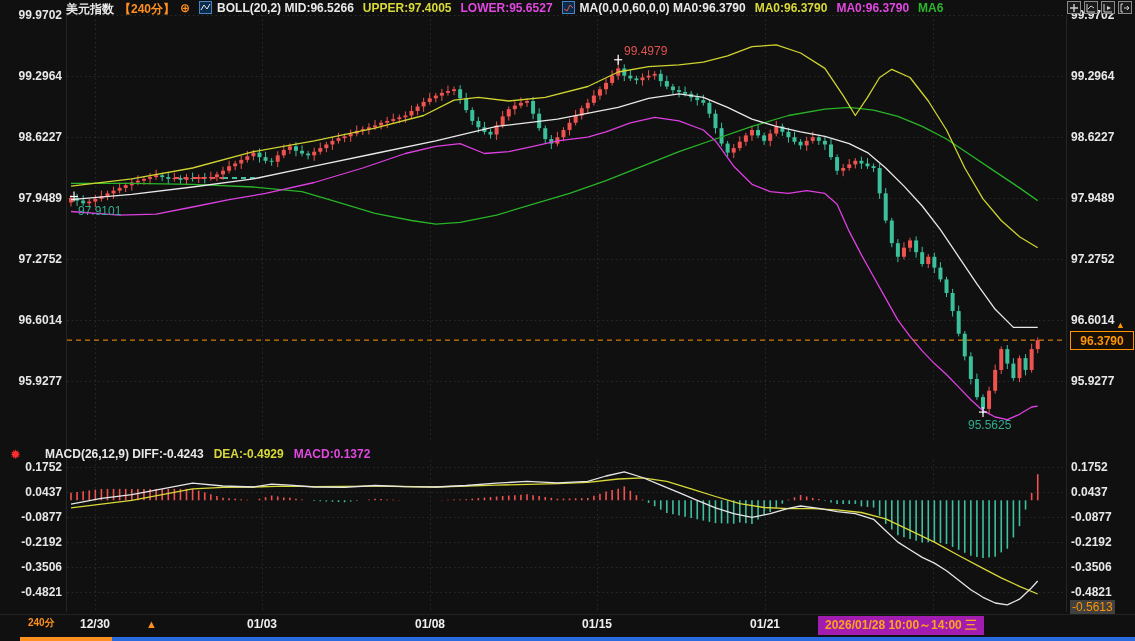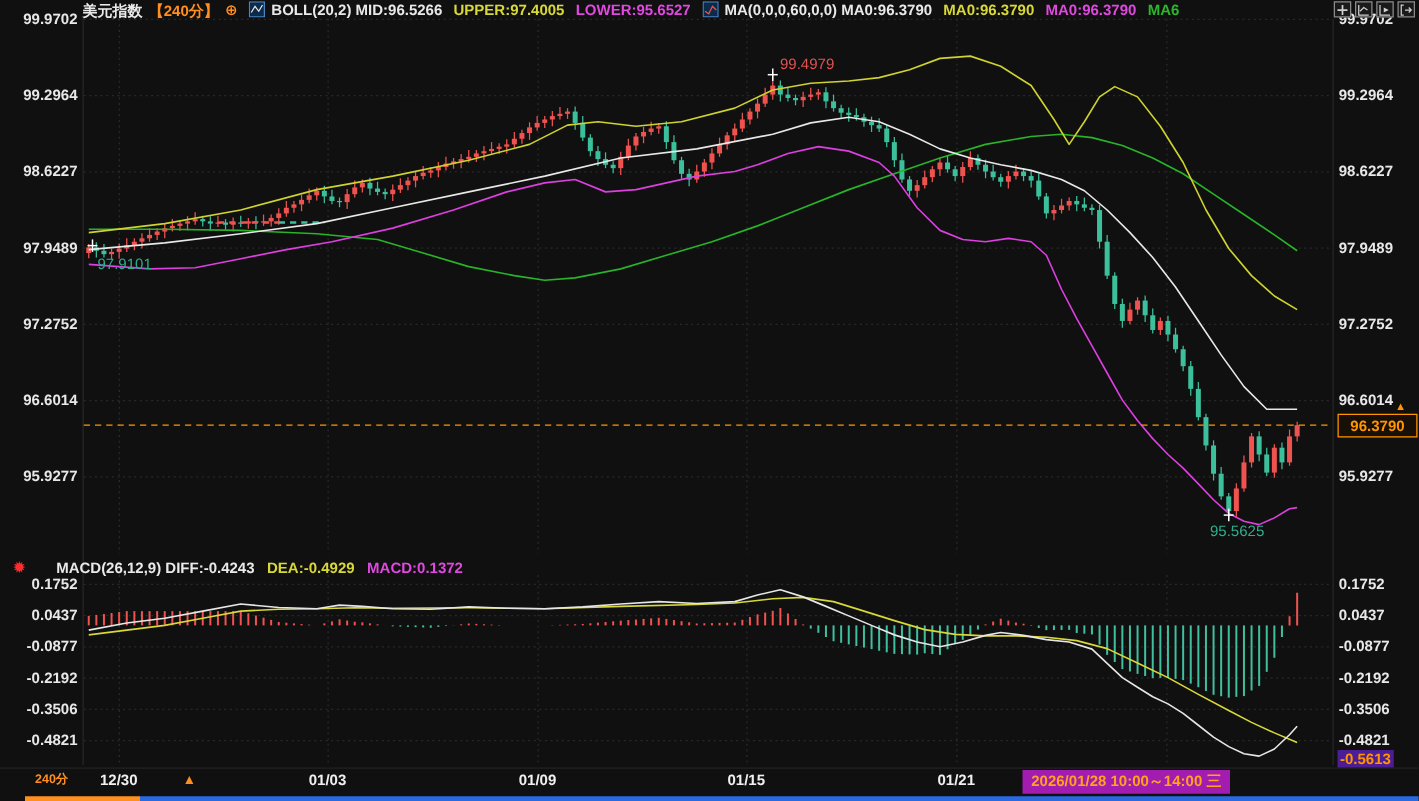--- a/index.html
+++ b/index.html
@@ -26,21 +26,21 @@
   .date-label{position:absolute;top:617px;font-size:12px;font-weight:700;color:#f0f0f0;
        transform:translateX(-50%);}
   .ann{position:absolute;font-size:12px;font-weight:400;z-index:5;}
   .ann-red{color:#e05252;}
   .ann-teal{color:#2fae8f;}
   .price-marker{position:absolute;left:1070px;top:331px;width:62px;height:17px;
        border:1px solid #ff9500;background:#181006;color:#ff9500;font-size:12px;font-weight:700;
        display:flex;align-items:center;justify-content:center;z-index:7;}
   .pm-arrow{position:absolute;left:1116px;top:320px;color:#ff9500;font-size:9px;z-index:7;}
   .macd-extra{position:absolute;left:1070px;top:600px;color:#ff9500;font-size:12px;
-       font-weight:700;background:#4c1d95;padding:0 2px;z-index:6;}
+       font-weight:400;background:#404040;padding:0 2px;z-index:6;}
   .timestamp{position:absolute;left:818px;top:616px;background:#a21caf;color:#ffa21f;
        font-size:12px;font-weight:700;padding:1px 7px;z-index:6;}
   .foot-period{position:absolute;left:28px;top:616px;color:#ff8f1f;font-size:10px;font-weight:700;z-index:6;}
   .foot-arrow{position:absolute;left:146px;top:618px;color:#ff8f1f;font-size:11px;z-index:6;}
   .strip-blue{position:absolute;left:112px;top:637px;width:1023px;height:4px;background:#2a6ae0;z-index:6;}
   .strip-orange{position:absolute;left:20px;top:637px;width:92px;height:4px;background:#ff8f1f;z-index:6;}
   .watermark{position:absolute;right:16px;top:582px;font-size:40px;color:#e8e8e8;opacity:.88;
        letter-spacing:2px;z-index:9;font-weight:400;}
   svg#chart{position:absolute;left:0;top:0;z-index:1;}
 </style>
@@ -678,21 +678,21 @@
       <div class="axis-label axis-left" style="top: 510px;">-0.0877</div>
       <div class="axis-label axis-right" style="top: 510px;">-0.0877</div>
       <div class="axis-label axis-left" style="top: 535px;">-0.2192</div>
       <div class="axis-label axis-right" style="top: 535px;">-0.2192</div>
       <div class="axis-label axis-left" style="top: 560px;">-0.3506</div>
       <div class="axis-label axis-right" style="top: 560px;">-0.3506</div>
       <div class="axis-label axis-left" style="top: 585px;">-0.4821</div>
       <div class="axis-label axis-right" style="top: 585px;">-0.4821</div>
       <div class="date-label" style="left: 95px;">12/30</div>
       <div class="date-label" style="left: 262px;">01/03</div>
-      <div class="date-label" style="left: 430px;">01/09</div>
+      <div class="date-label" style="left: 430px;">01/08</div>
       <div class="date-label" style="left: 597px;">01/15</div>
       <div class="date-label" style="left: 765px;">01/21</div>
     </div>
 
   <div class="ann ann-red" style="left:624px;top:44px;">99.4979</div>
   <div class="ann ann-teal" style="left:78px;top:204px;">97.9101</div>
   <div class="ann ann-teal" style="left:968px;top:418px;">95.5625</div>
 
   <div class="pm-arrow">▲</div>
   <div class="price-marker">96.3790</div>

